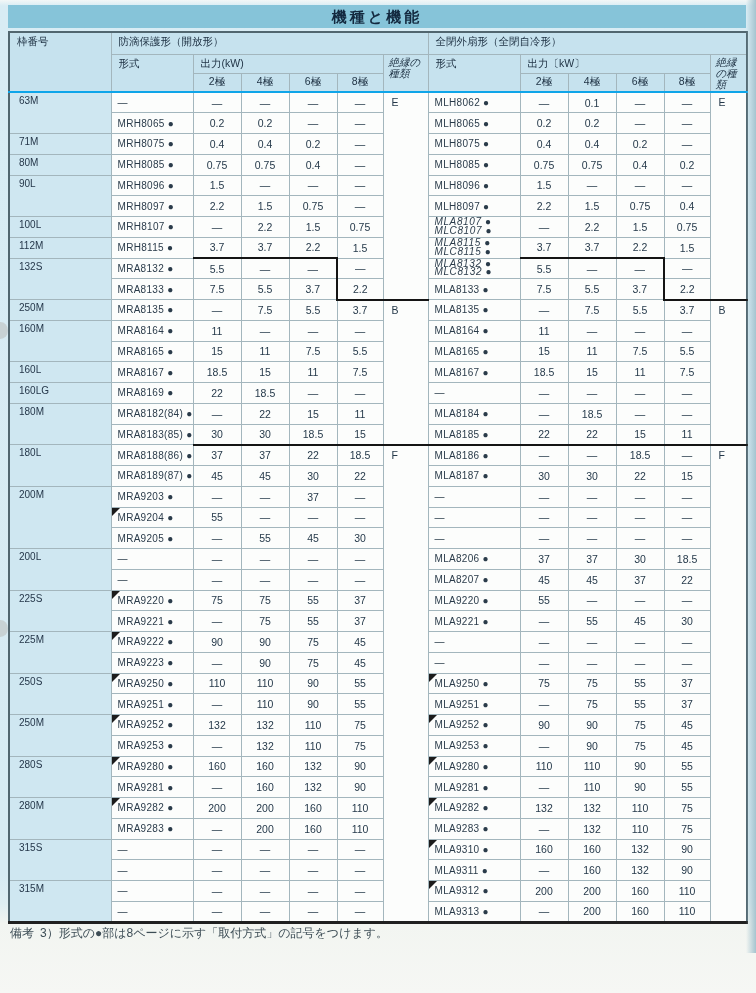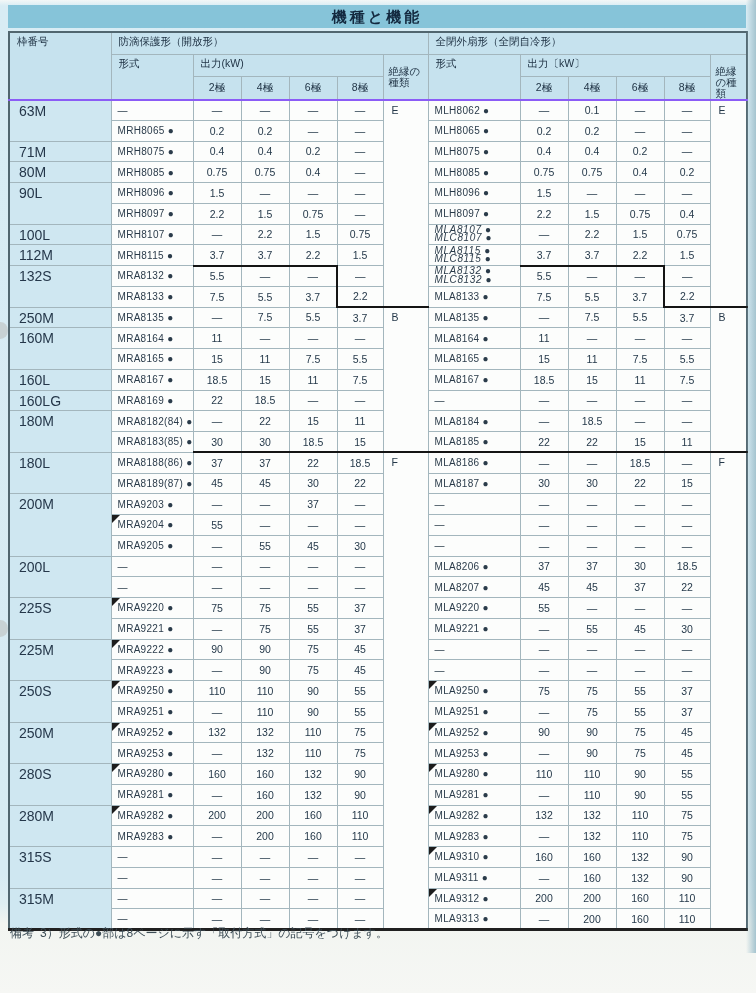--- a/index.html
+++ b/index.html
@@ -10,30 +10,30 @@
         background:linear-gradient(90deg,rgba(150,175,185,0),#a5c4cf);}
   .hole{position:absolute;left:-7px;width:15px;height:17px;background:#c3c9ca;border-radius:50%;opacity:.75;}
 
   .titlebar{position:absolute;left:8px;top:5px;width:738px;height:23px;background:#86c4d9;
         color:#13293f;font-size:15px;font-weight:bold;text-align:center;line-height:23px;letter-spacing:3px;}
 
   table.spec{position:absolute;left:8px;top:31px;width:738px;border-collapse:collapse;table-layout:fixed;
         background:#fcfdfc;border:2px solid #51666f;border-bottom:3px solid #202020;}
   .spec th,.spec td{border:1px solid #a3b6bd;padding:0;font-weight:normal;overflow:hidden;}
   .spec thead th{background:#c6e2ee;font-size:10.5px;color:#1d3042;}
-  .spec thead{border-bottom:2px solid #8b5cf6;}
+  .spec thead{border-bottom:2px solid #0ea5e9;}
   .spec thead tr.h1{height:22px;}
   .spec thead tr.h2{height:19px;}
   .spec thead tr.h3{height:19px;}
   th.lft{text-align:left;padding:2px 0 0 7px;vertical-align:top;}
   th.ctr{text-align:center;}
-  th.insh{font-size:10px;line-height:11px;text-align:left;padding:11px 2px 0 5px;vertical-align:top;word-break:break-all;}
+  th.insh{font-size:10px;line-height:11px;text-align:left;padding:2px 2px 0 5px;vertical-align:top;word-break:break-all;font-style:italic;}
 
   .spec tbody tr{height:20.75px;}
-  td.frame{background:#cfe7f1;font-size:14px;color:#25374a;vertical-align:top;padding:2px 0 0 9px;text-align:left;}
+  td.frame{background:#cfe7f1;font-size:10px;color:#25374a;vertical-align:top;padding:2px 0 0 9px;text-align:left;}
   td.model{font-size:10px;text-align:left;padding-left:6px;color:#2a3b4a;letter-spacing:.3px;position:relative;
         white-space:pre-line;line-height:11px;}
   td.m2{font-size:10px;line-height:8.5px;letter-spacing:.6px;font-style:italic;}
   td.val{font-size:10.5px;text-align:center;color:#25394a;}
   td.ins{font-size:10.5px;vertical-align:top;text-align:left;padding:3px 0 0 8px;color:#25394a;}
   .dash{color:#5d6e77;}
   tr.g td{border-top-color:#7e95a0;}
   td.bt{border-top:2.5px solid #141414 !important;}
   td.br{border-right:2.5px solid #141414 !important;}
   td.bb{border-bottom:2.5px solid #141414 !important;}

